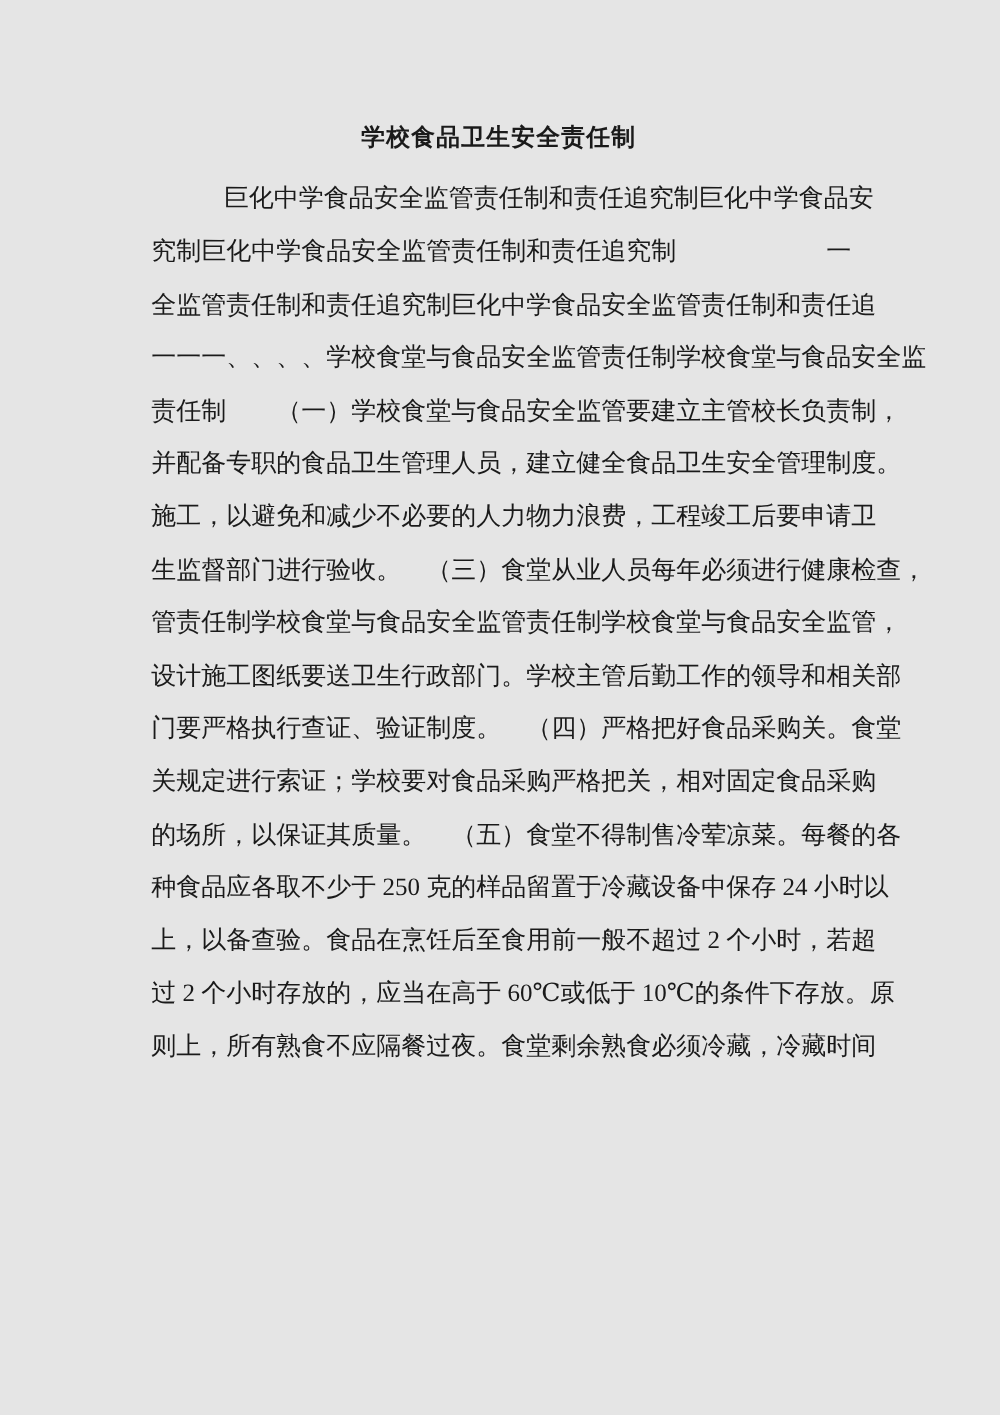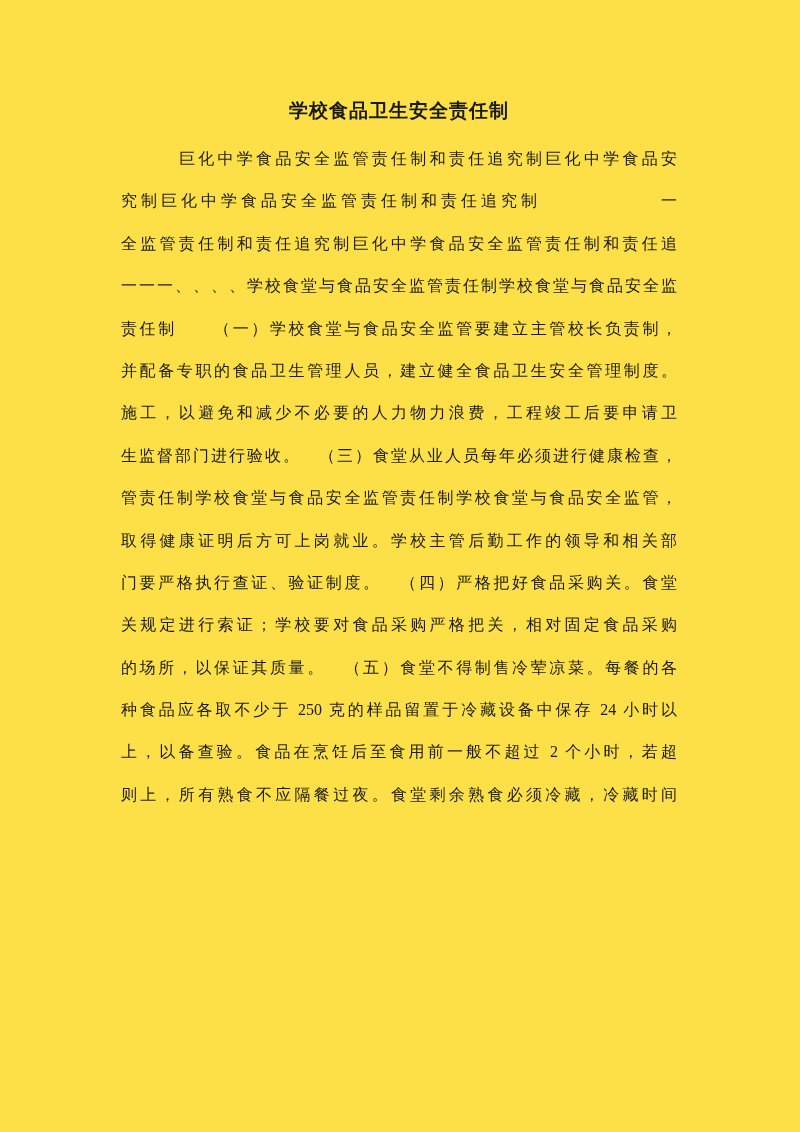--- a/index.html
+++ b/index.html
@@ -7,21 +7,21 @@
     width: 800px;
     height: 1132px;
     background: #ffffff;
     font-family: "Liberation Serif", "DejaVu Serif", serif;
     color: #1a1a1a;
   }
   .page {
     position: relative;
     width: 800px;
     height: 1132px;
-    background: #fde047;
+    background: #e5e5e5;
     overflow: hidden;
   }
   .doc-title {
     position: absolute;
     top: 96px;
     left: 121px;
     width: 556px;
     height: 30px;
     line-height: 30px;
     text-align: center;
@@ -31,21 +31,21 @@
   }
   .doc-body {
     position: absolute;
     top: 138px;
     left: 121px;
     width: 556px;
   }
   .line {
     height: 42.4px;
     line-height: 42.4px;
-    font-size: 16px;
+    font-size: 20px;
     text-align: justify;
     text-align-last: justify;
     text-justify: inter-character;
     white-space: nowrap;
   }
   .line.first {
     text-indent: 58px;
   }
 </style>
 </head>
@@ -56,21 +56,22 @@
   <div class="doc-body">
       <div class="line first">巨化中学食品安全监管责任制和责任追究制巨化中学食品安</div>
       <div class="line">究制巨化中学食品安全监管责任制和责任追究制　　　　　　一</div>
       <div class="line">全监管责任制和责任追究制巨化中学食品安全监管责任制和责任追</div>
       <div class="line">一一一、、、、学校食堂与食品安全监管责任制学校食堂与食品安全监</div>
       <div class="line">责任制　　（一）学校食堂与食品安全监管要建立主管校长负责制，</div>
       <div class="line">并配备专职的食品卫生管理人员，建立健全食品卫生安全管理制度。</div>
       <div class="line">施工，以避免和减少不必要的人力物力浪费，工程竣工后要申请卫</div>
       <div class="line">生监督部门进行验收。　（三）食堂从业人员每年必须进行健康检查，</div>
       <div class="line">管责任制学校食堂与食品安全监管责任制学校食堂与食品安全监管，</div>
-      <div class="line">取得健康证明后方可上岗就业。学校主管后勤工作的领导和相关部</div>
+      <div class="line">设计施工图纸要送卫生行政部门。学校主管后勤工作的领导和相关部</div>
       <div class="line">门要严格执行查证、验证制度。　（四）严格把好食品采购关。食堂</div>
       <div class="line">关规定进行索证；学校要对食品采购严格把关，相对固定食品采购</div>
       <div class="line">的场所，以保证其质量。　（五）食堂不得制售冷荤凉菜。每餐的各</div>
       <div class="line">种食品应各取不少于 250 克的样品留置于冷藏设备中保存 24 小时以</div>
       <div class="line">上，以备查验。食品在烹饪后至食用前一般不超过 2 个小时，若超</div>
+      <div class="line">过 2 个小时存放的，应当在高于 60℃或低于 10℃的条件下存放。原</div>
       <div class="line">则上，所有熟食不应隔餐过夜。食堂剩余熟食必须冷藏，冷藏时间</div>
     </div>
 </div>
 
 </body></html>

